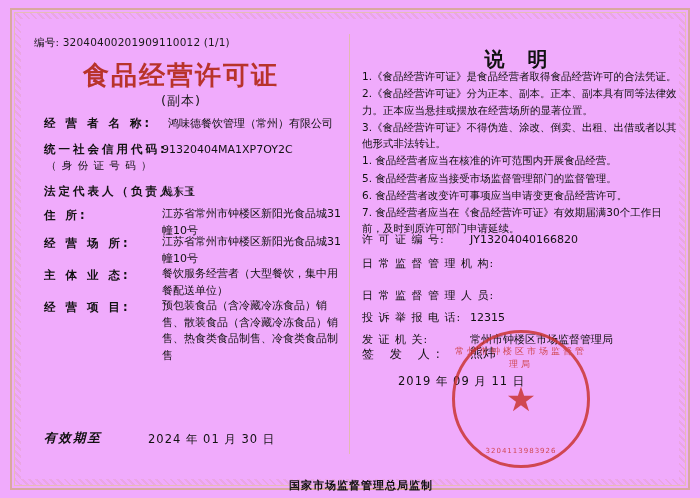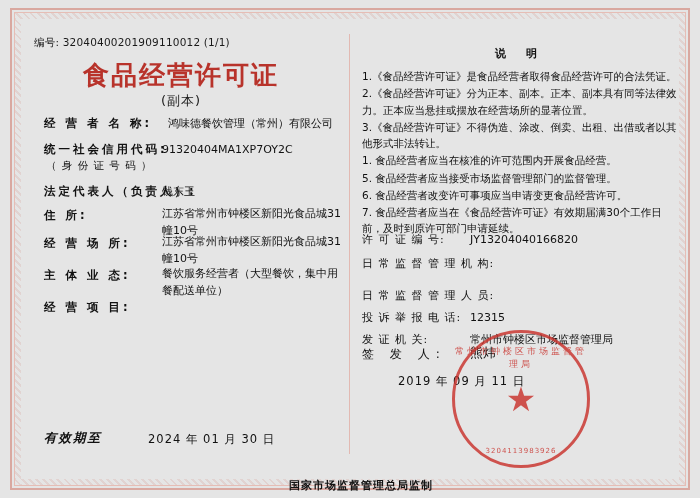--- a/index.html
+++ b/index.html
@@ -7,21 +7,21 @@
     padding: 0;
     background: #ffffff;
   }
   body {
     font-family: "DejaVu Sans", "Liberation Sans", sans-serif;
   }
   #page {
     position: relative;
     width: 700px;
     height: 498px;
-    background: #e5e5e5;
+    background: #f0abfc;
     overflow: hidden;
   }
   
   .border-outer {
     position: absolute;
     left: 10px; top: 8px;
     width: 680px; height: 482px;
     border: 2px solid #d9a8a0;
     box-sizing: border-box;
   }
@@ -112,21 +112,21 @@
     white-space: nowrap;
   }
 
   
   .right-title {
     position: absolute;
     left: 360px;
     top: 46px;
     width: 320px;
     text-align: center;
-    font-size: 11px;
+    font-size: 20px;
     font-weight: bold;
     letter-spacing: 8px;
     color: #111;
   }
   .note-list {
     position: absolute;
     left: 362px;
     top: 68px;
     width: 316px;
     font-size: 10.5px;
@@ -280,20 +280,21 @@
   <div class="field-label" style="left:44px; top:208px;">住        所:</div>
   <div class="field-value" style="left:162px; top:206px; width:182px;">江苏省常州市钟楼区新阳光食品城31幢10号</div>
 
   <div class="field-label" style="left:44px; top:236px;">经 营 场 所:</div>
   <div class="field-value" style="left:162px; top:234px; width:182px;">江苏省常州市钟楼区新阳光食品城31幢10号</div>
 
   <div class="field-label" style="left:44px; top:268px;">主 体 业 态:</div>
   <div class="field-value" style="left:162px; top:266px; width:182px;">餐饮服务经营者（大型餐饮，集中用餐配送单位）</div>
 
   <div class="field-label" style="left:44px; top:300px;">经 营 项 目:</div>
+  <div class="field-value" style="left:162px; top:298px; width:184px;">预包装食品（含冷藏冷冻食品）销售、散装食品（含冷藏冷冻食品）销售、热食类食品制售、冷食类食品制售</div>
 
   <div class="valid-until">有效期至</div>
   <div class="valid-date">2024 年 01 月 30 日</div>
 
   <div class="right-title">说 明</div>
 
   <div class="note-list">
     <span class="note-item">1.《食品经营许可证》是食品经营者取得食品经营许可的合法凭证。</span>
     <span class="note-item">2.《食品经营许可证》分为正本、副本。正本、副本具有同等法律效力。正本应当悬挂或摆放在经营场所的显著位置。</span>
     <span class="note-item">3.《食品经营许可证》不得伪造、涂改、倒卖、出租、出借或者以其他形式非法转让。</span>

